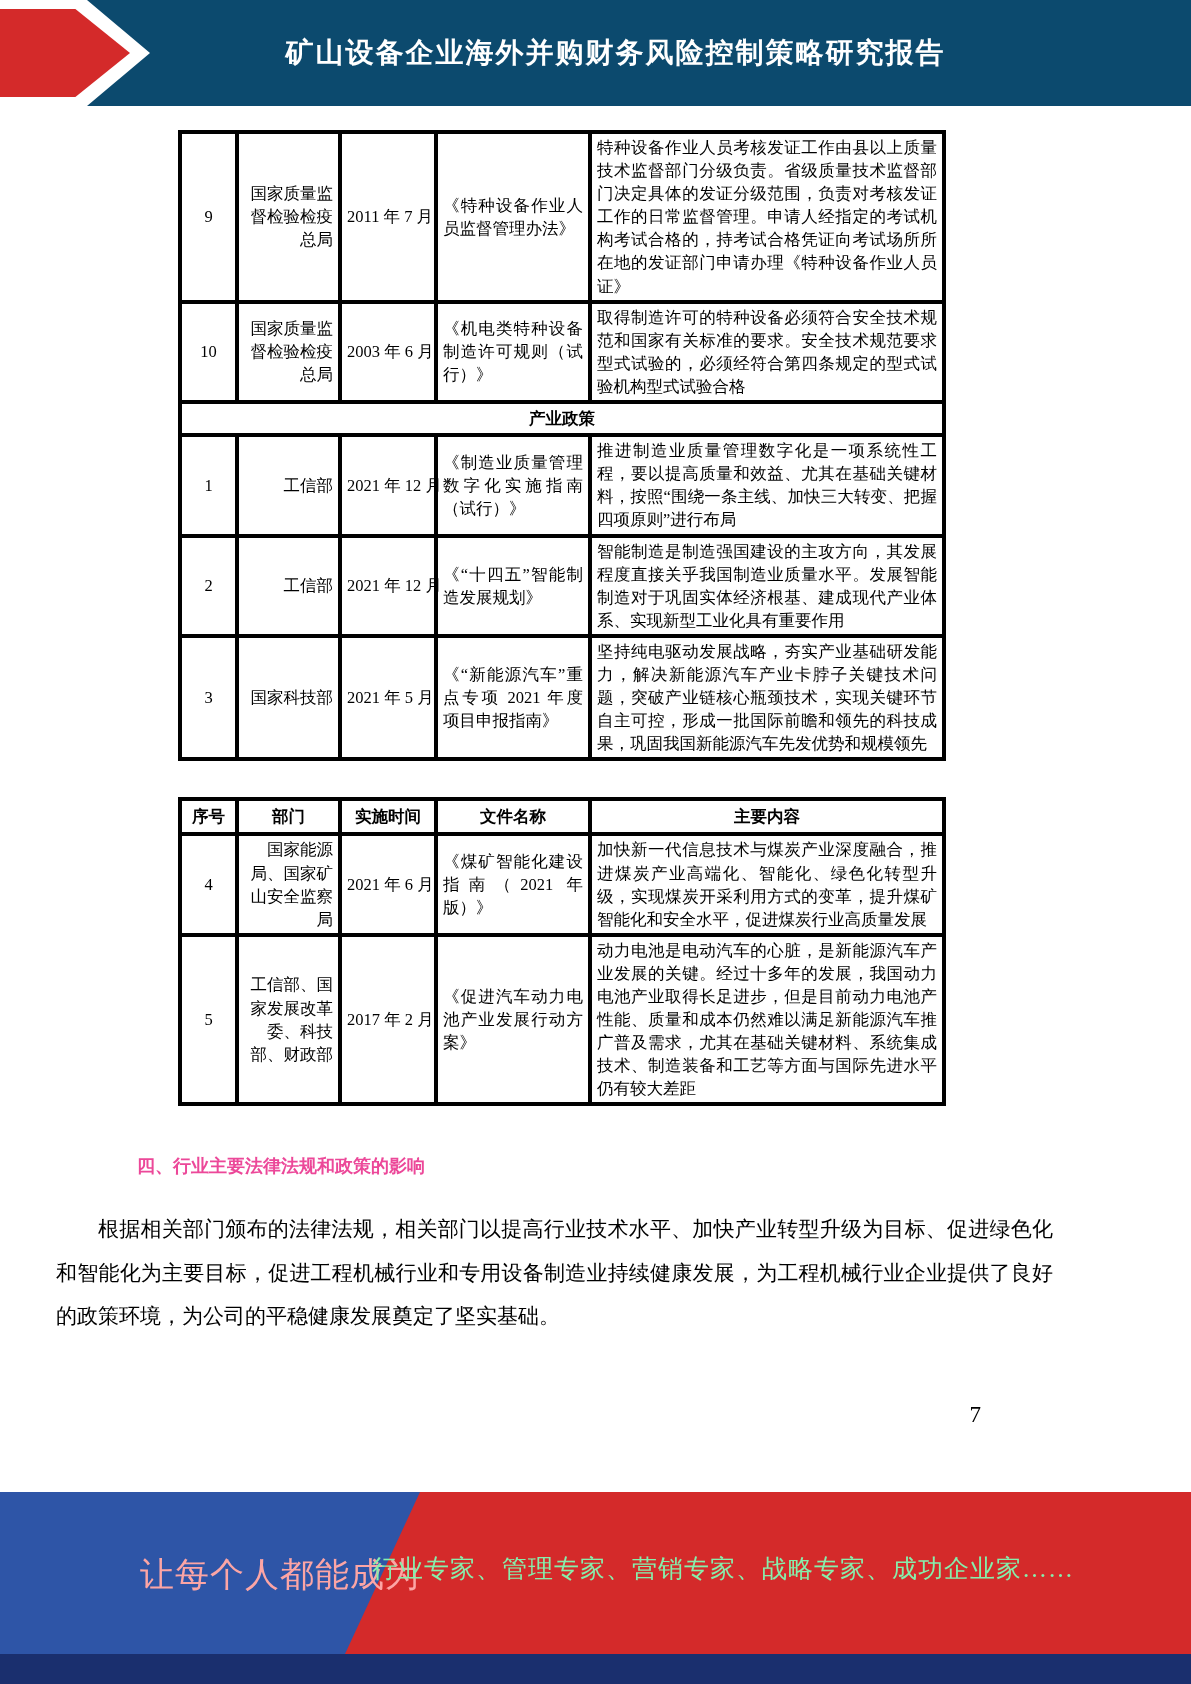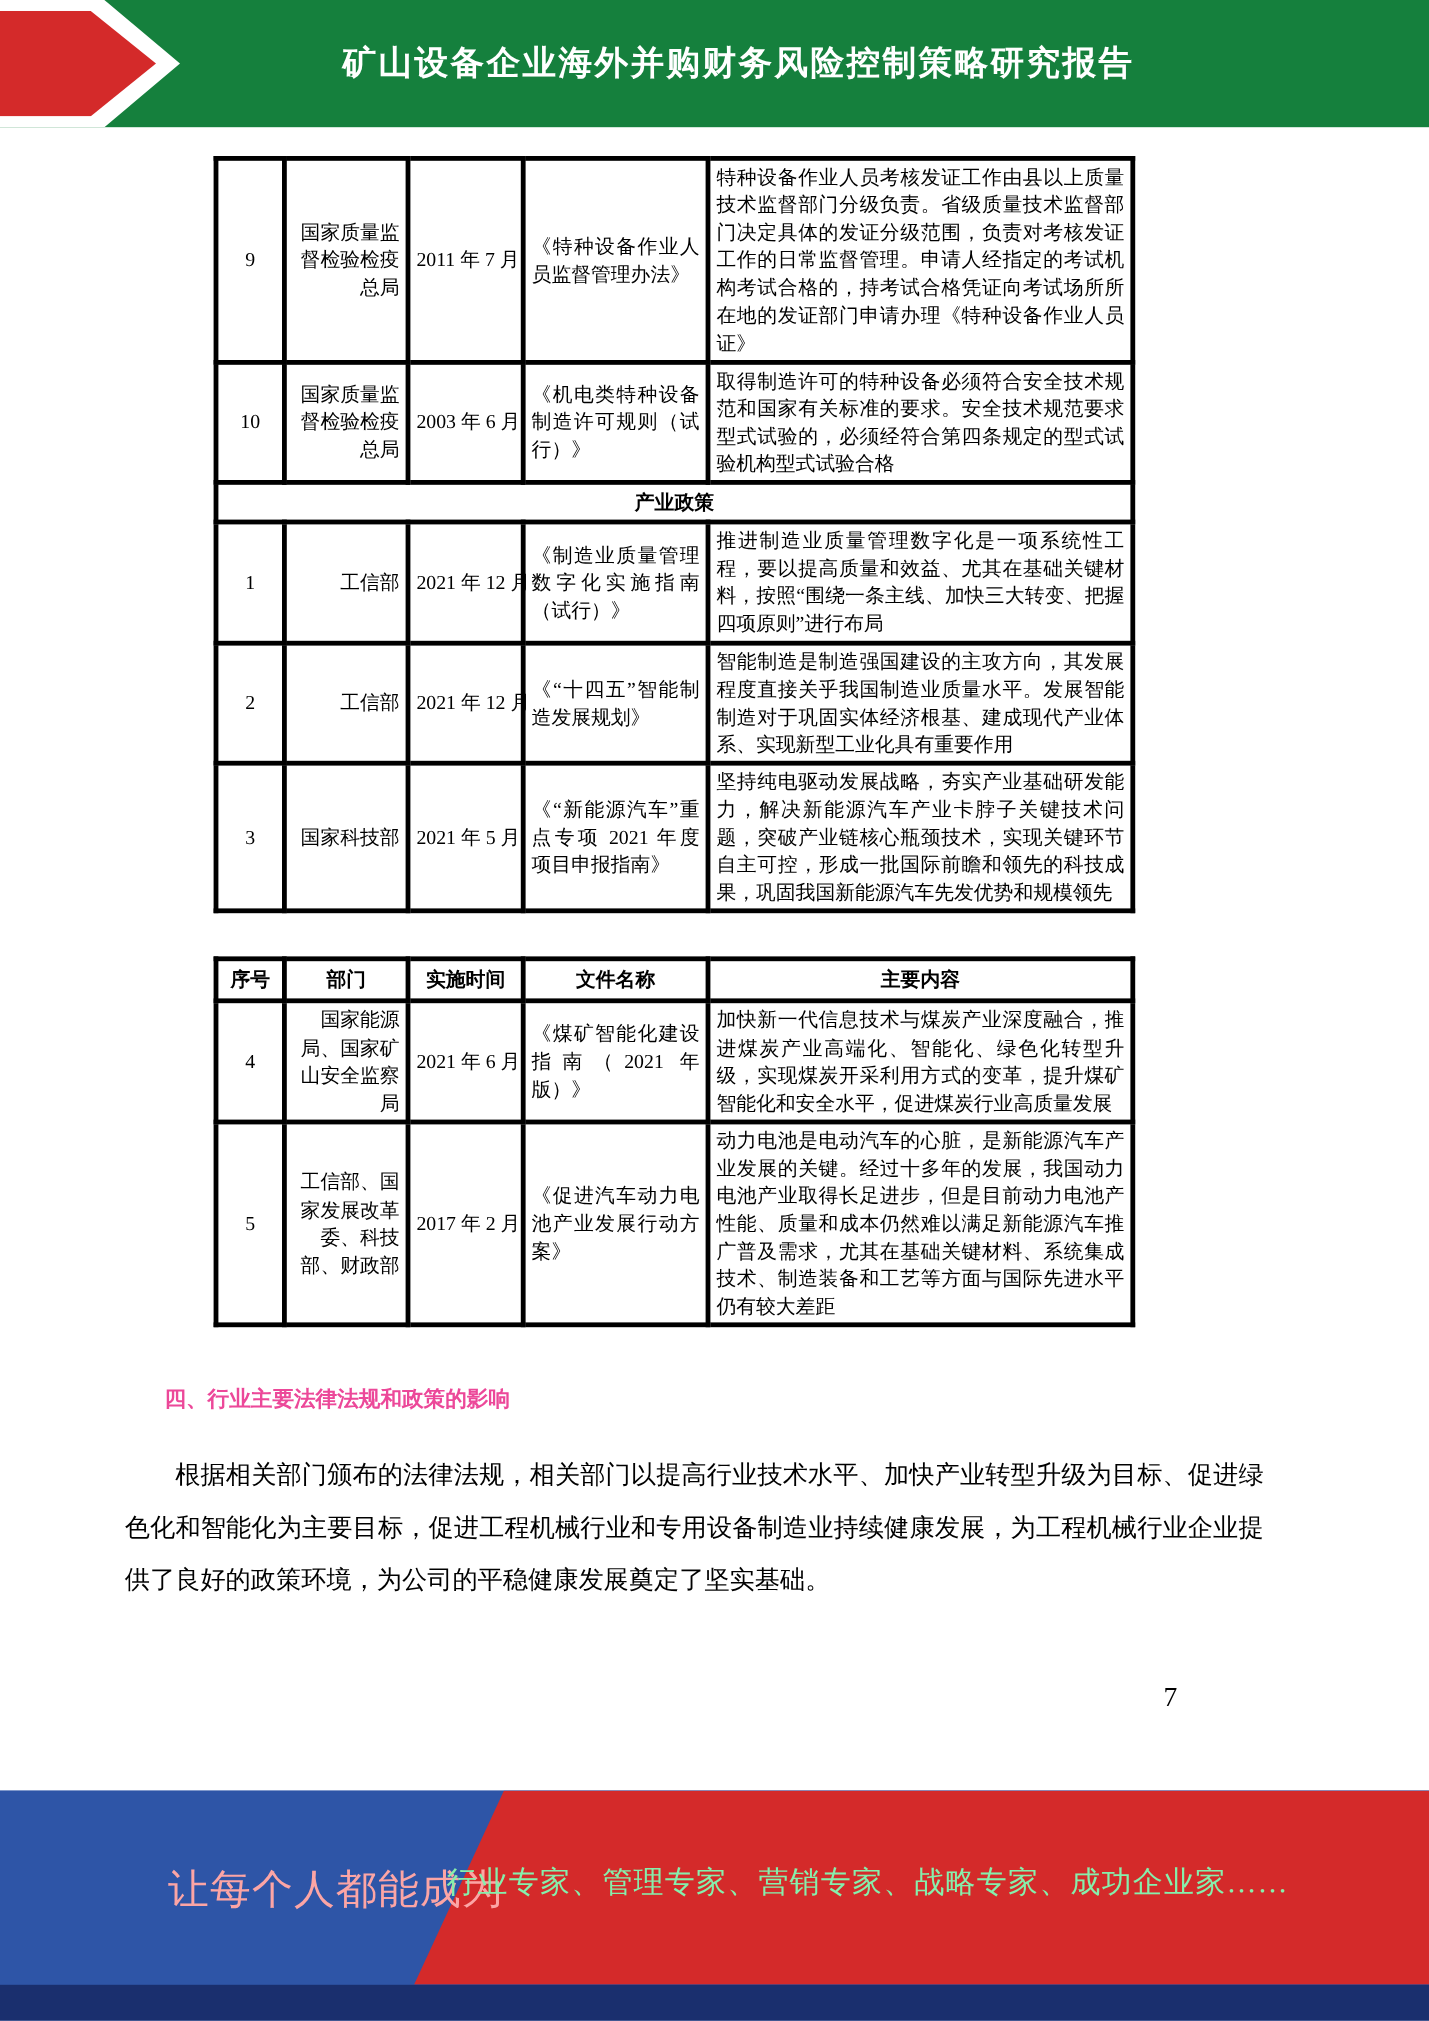--- a/index.html
+++ b/index.html
@@ -9,21 +9,21 @@
     position: relative;
     font-family: "Liberation Serif", "DejaVu Serif", serif;
     color: #000;
     overflow: hidden;
   }
 
   
   .banner {
     position: relative;
     width: 100%; height: 106px;
-    background: #15803d;
+    background: #0c4a6e;
     display: flex; align-items: center; justify-content: center;
   }
   .banner-title {
     font-family: "Liberation Sans", "DejaVu Sans", sans-serif;
     font-size: 28px; font-weight: 700; color: #ffffff;
     letter-spacing: 2px;
     margin-left: 40px;
   }
   .arrow-wrap { position: absolute; left: 0; top: 0; width: 152px; height: 106px; }
   .arrow-white {
@@ -77,21 +77,21 @@
   tr.r4  { height: 98px;  }
   tr.r5  { height: 158px; }
 
   
   .section-heading {
     margin: 48px 137px 0 137px;
     font-family: "Liberation Sans", "DejaVu Sans", sans-serif;
     font-size: 18px; font-weight: 700; color: #ec4899;
   }
   .body-para {
-    margin: 30px 138px 0 104px;
+    margin: 30px 138px 0 56px;
     font-size: 21px;
     line-height: 2.05;
     text-align: justify;
     text-indent: 2em;
   }
   .page-number {
     position: absolute;
     top: 1402px; right: 210px;
     font-size: 23px;
   }

